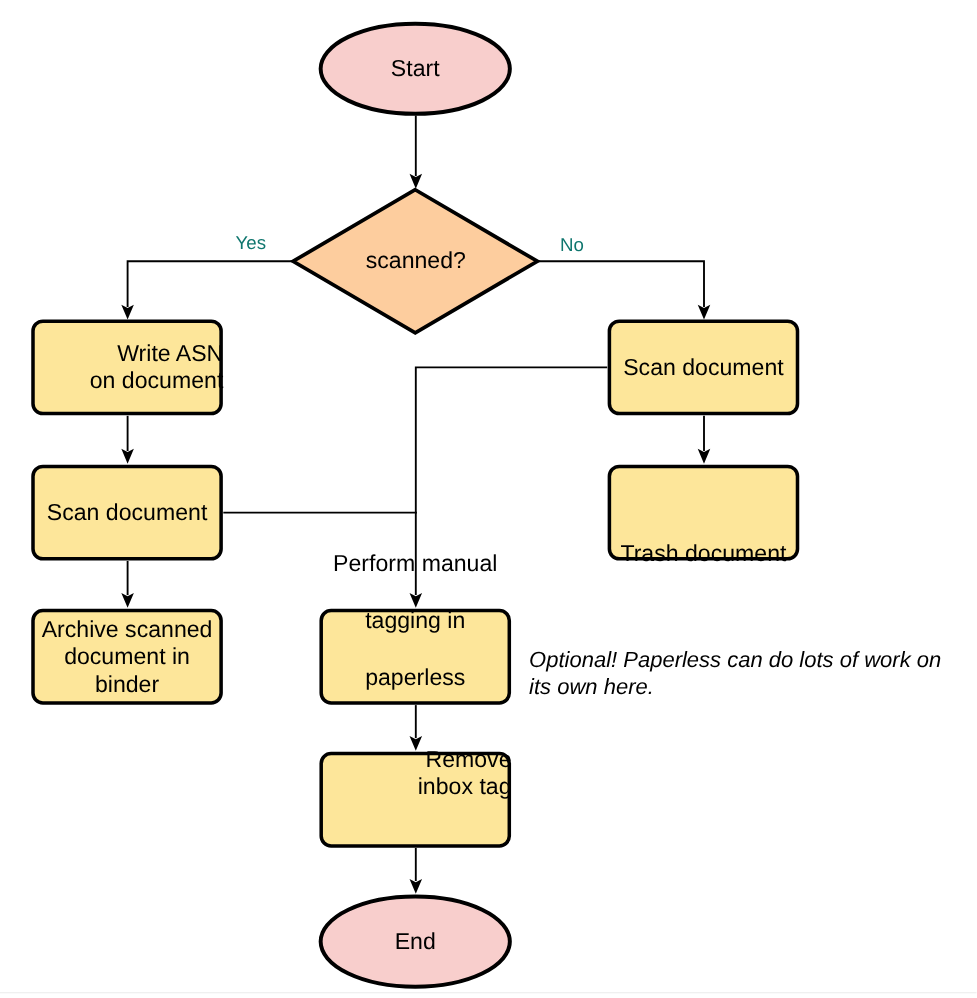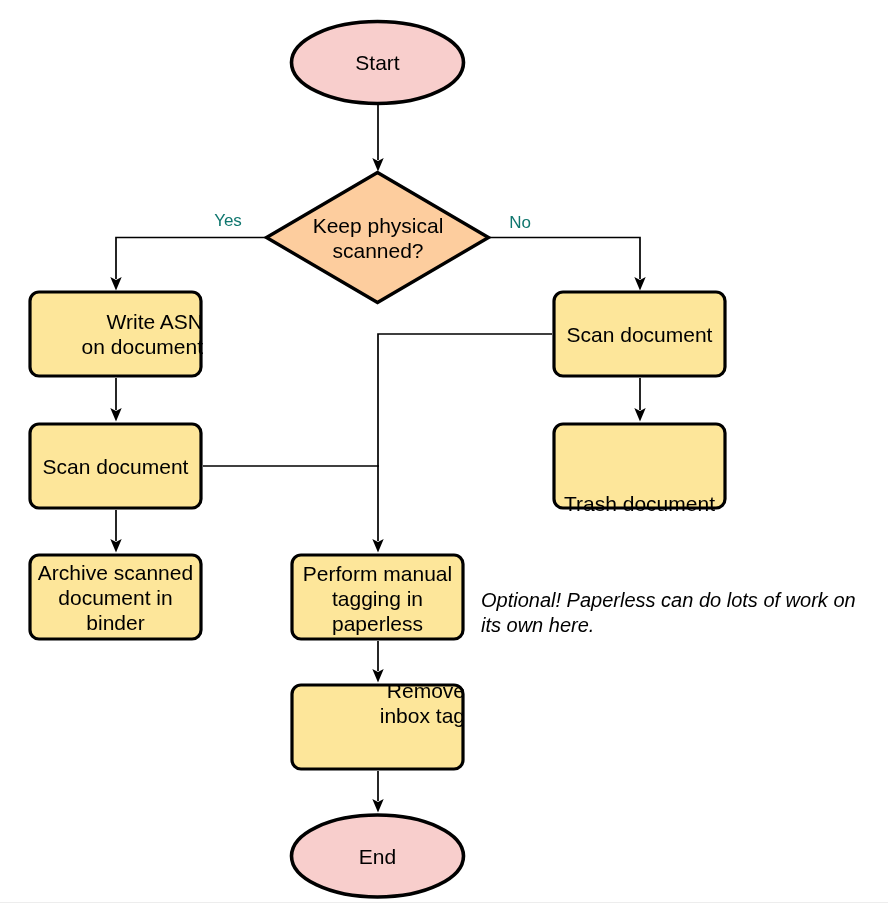--- a/index.html
+++ b/index.html
@@ -94,21 +94,20 @@
     <polygon class="arrowhead" points="378,552.5 372.3,539 378,542 383.7,539"></polygon>
     <polygon class="arrowhead" points="378,682.5 372.3,669 378,672 383.7,669"></polygon>
     <polygon class="arrowhead" points="378,812.5 372.3,799 378,802 383.7,799"></polygon>
   </svg>
 
   <div class="node-label" style="left:290px; top:20px; width:175px; height:85px;">
     <span>Start</span>
   </div>
 
   <div class="node-label" style="left:266px; top:172px; width:224px; height:131px;">
-    <span>Keep physical</span>
     <span>scanned?</span>
   </div>
 
   <div class="node-label" style="left:28px; top:290px; width:175px; height:88px;align-items:flex-end;">
     <span>Write ASN</span>
     <span>on document</span>
   </div>
 
   <div class="node-label" style="left:28px; top:422px; width:175px; height:88px;">
     <span>Scan document</span>
@@ -121,21 +120,21 @@
   </div>
 
   <div class="node-label" style="left:552px; top:290px; width:175px; height:88px;">
     <span>Scan document</span>
   </div>
 
   <div class="node-label" style="left:552px; top:422px; width:175px; height:88px;margin-top:37px;">
     <span>Trash document</span>
   </div>
 
-  <div class="node-label" style="left:290px; top:554px; width:175px; height:88px;">
+  <div class="node-label" style="left:290px; top:520px; width:175px; height:88px;gap:27px;">
     <span>Perform manual</span>
     <span>tagging in</span>
     <span>paperless</span>
   </div>
 
   <div class="node-label" style="left:290px; top:659px; width:175px; height:88px;align-items:flex-end;">
     <span>Remove</span>
     <span>inbox tag</span>
   </div>
 

